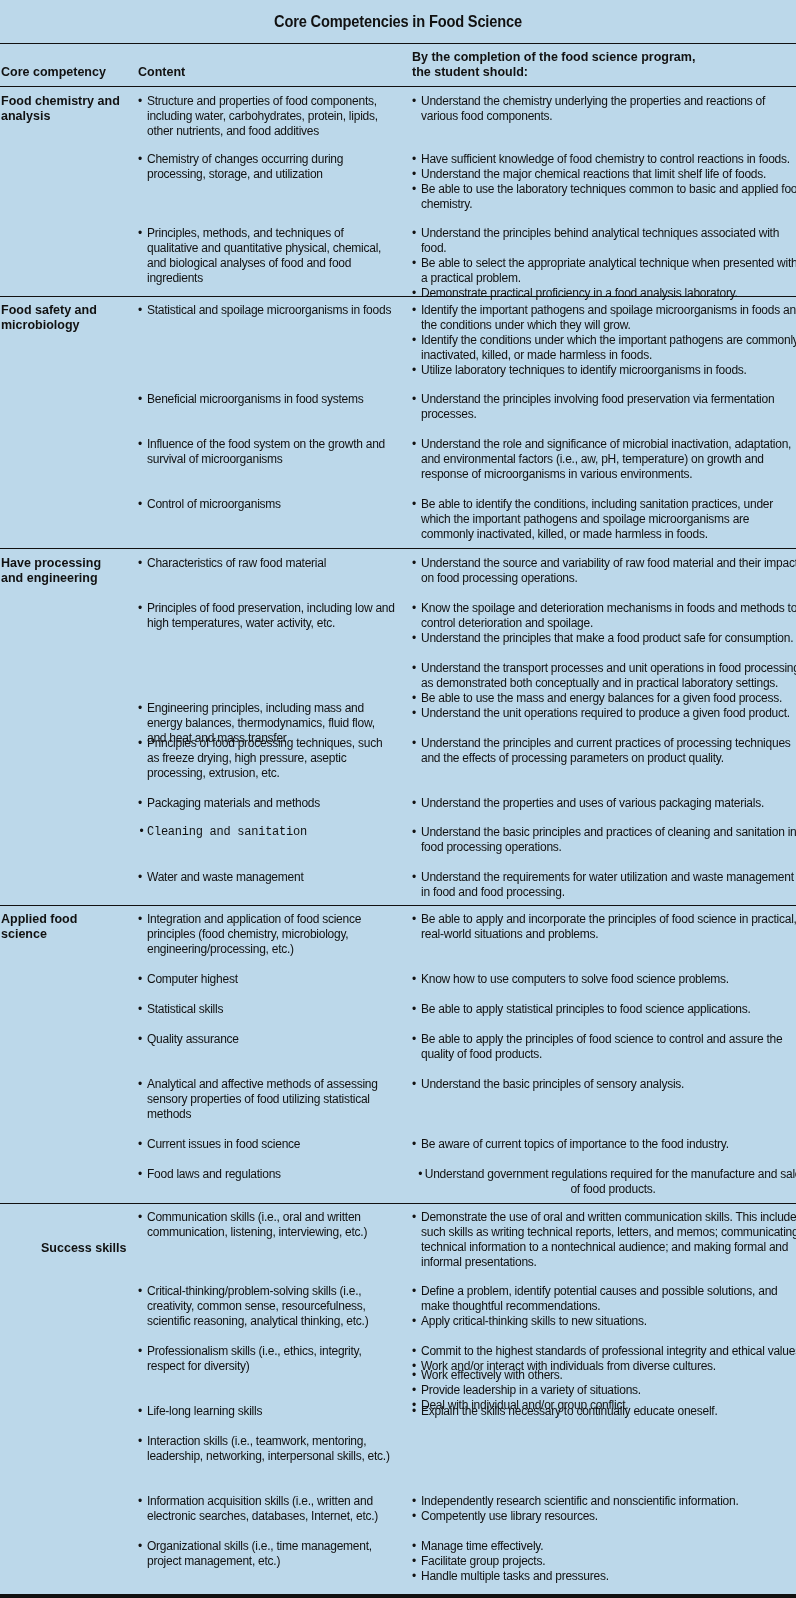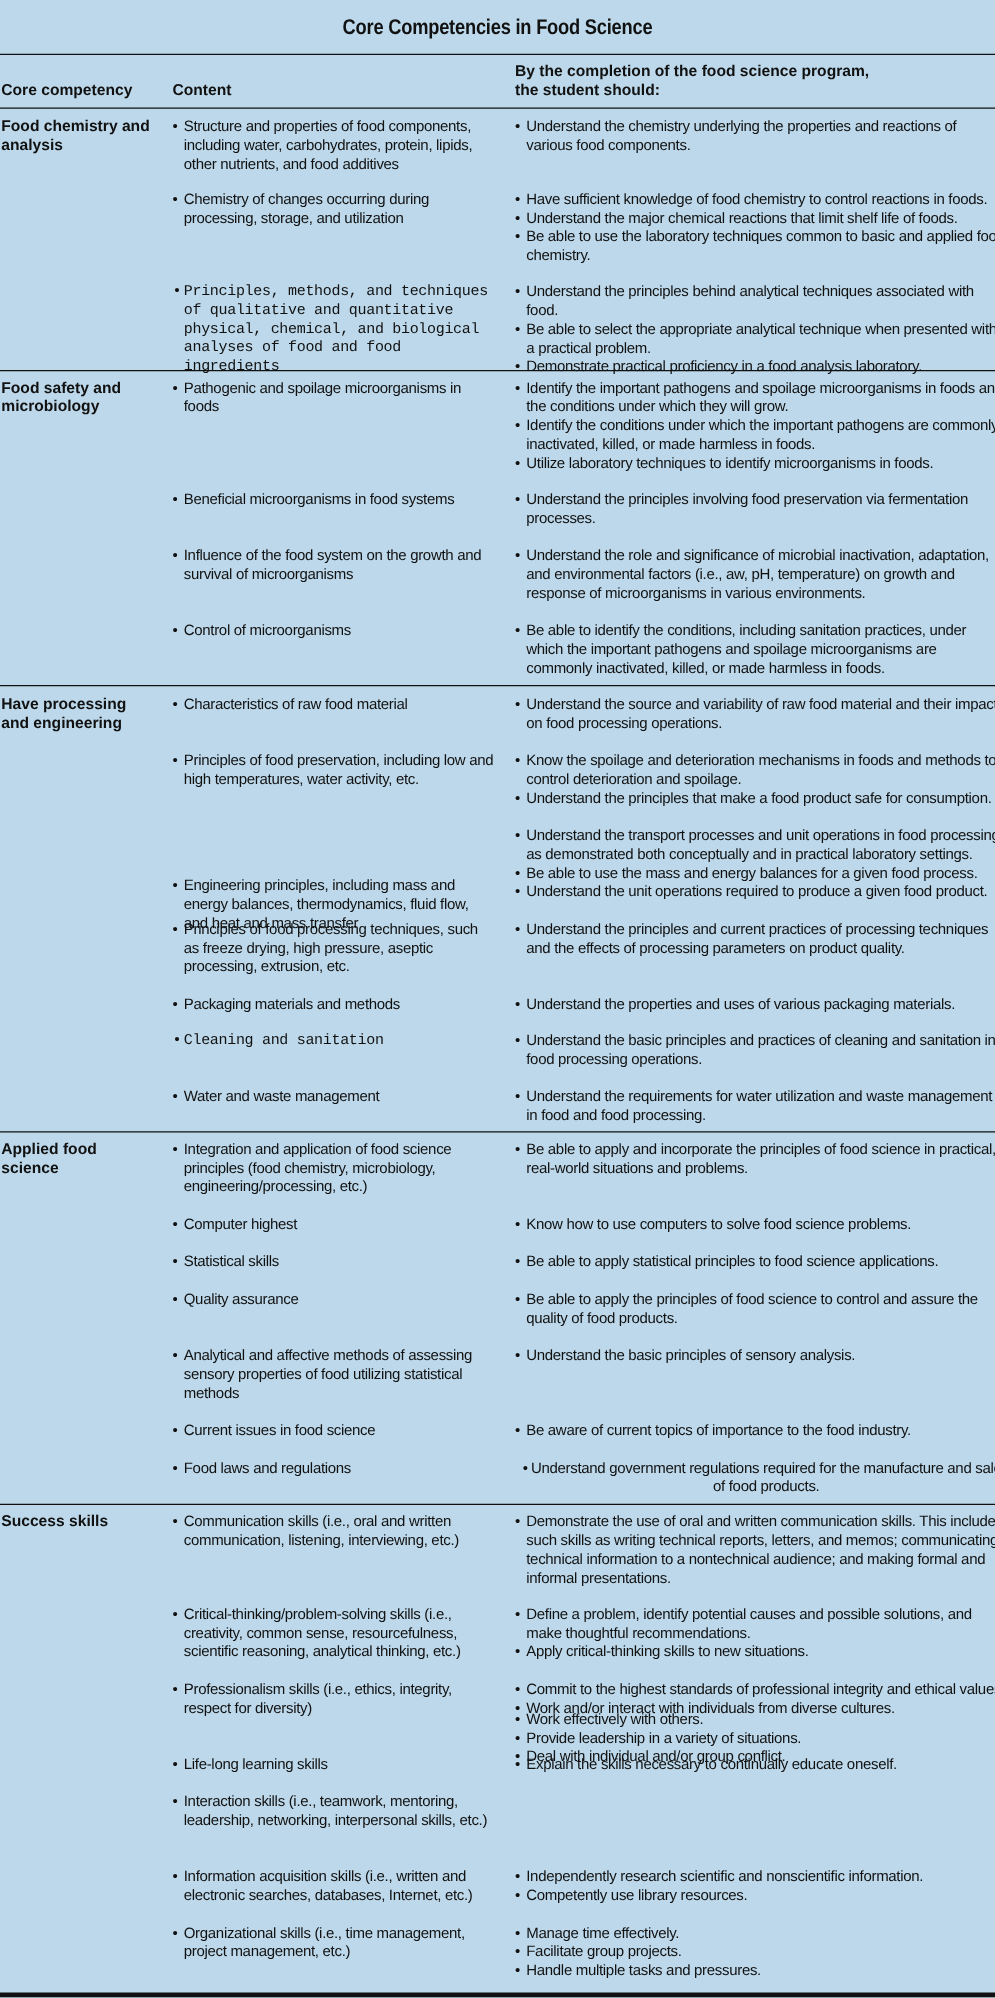--- a/index.html
+++ b/index.html
@@ -50,30 +50,30 @@
 <div class="content-item" style="top: 94px; font-stretch: condensed;">Structure and properties of food components, including water, carbohydrates, protein, lipids, other nutrients, and food additives</div>
 <div class="stack" style="top:94px;">
   <div class="outcome-item" style="font-stretch: condensed;">Understand the chemistry underlying the properties and reactions of various food components.</div>
 </div>
 <div class="content-item" style="top: 152px; font-stretch: condensed;">Chemistry of changes occurring during processing, storage, and utilization</div>
 <div class="stack" style="top:152px;">
   <div class="outcome-item" style="font-stretch: condensed;">Have sufficient knowledge of food chemistry to control reactions in foods.</div>
   <div class="outcome-item" style="font-stretch: condensed;">Understand the major chemical reactions that limit shelf life of foods.</div>
   <div class="outcome-item" style="font-stretch: condensed;">Be able to use the laboratory techniques common to basic and applied food chemistry.</div>
 </div>
-<div class="content-item" style="top: 226px; font-stretch: condensed; font-family: Liberation Mono, monospace;">Principles, methods, and techniques of qualitative and quantitative physical, chemical, and biological analyses of food and food ingredients</div>
+<div class="content-item" style="top: 226px; font-stretch: condensed;">Principles, methods, and techniques of qualitative and quantitative physical, chemical, and biological analyses of food and food ingredients</div>
 <div class="stack" style="top:226px;">
   <div class="outcome-item" style="font-stretch: condensed;">Understand the principles behind analytical techniques associated with food.</div>
   <div class="outcome-item" style="font-stretch: condensed;">Be able to select the appropriate analytical technique when presented with a practical problem.</div>
   <div class="outcome-item" style="font-stretch: condensed;">Demonstrate practical proficiency in a food analysis laboratory.</div>
 </div>
 <div class="rule" style="top:296px;height:1px;"></div>
 
 <div class="abs sec" style="top: 303px; font-stretch: condensed;">Food safety and microbiology</div>
-<div class="content-item" style="top: 303px; font-stretch: condensed;">Pathogenic and spoilage microorganisms in foods</div>
+<div class="content-item" style="top: 303px; font-stretch: condensed;">Statistical and spoilage microorganisms in foods</div>
 <div class="stack" style="top:303px;">
   <div class="outcome-item" style="font-stretch: condensed;">Identify the important pathogens and spoilage microorganisms in foods and the conditions under which they will grow.</div>
   <div class="outcome-item" style="font-stretch: condensed;">Identify the conditions under which the important pathogens are commonly inactivated, killed, or made harmless in foods.</div>
   <div class="outcome-item" style="font-stretch: condensed;">Utilize laboratory techniques to identify microorganisms in foods.</div>
 </div>
 <div class="content-item" style="top: 392px; font-stretch: condensed;">Beneficial microorganisms in food systems</div>
 <div class="stack" style="top:392px;">
   <div class="outcome-item" style="font-stretch: condensed;">Understand the principles involving food preservation via fermentation processes.</div>
 </div>
 <div class="content-item" style="top: 437px; font-stretch: condensed;">Influence of the food system on the growth and survival of microorganisms</div>
@@ -144,21 +144,21 @@
 <div class="content-item" style="top: 1137px; font-stretch: condensed;">Current issues in food science</div>
 <div class="stack" style="top:1137px;">
   <div class="outcome-item" style="font-stretch: condensed;">Be aware of current topics of importance to the food industry.</div>
 </div>
 <div class="content-item" style="top: 1167px; font-stretch: condensed;">Food laws and regulations</div>
 <div class="stack" style="top:1167px;text-align:center;">
   <div class="outcome-item" style="font-stretch: condensed;">Understand government regulations required for the manufacture and sale of food products.</div>
 </div>
 <div class="rule" style="top:1203px;height:1px;"></div>
 
-<div class="abs sec" style="top: 1210px; font-stretch: condensed;">Success skills</div>
+<div class="abs sec" style="top: 1241px; font-stretch: condensed; padding-left: 40px;">Success skills</div>
 <div class="content-item" style="top: 1210px; font-stretch: condensed;">Communication skills (i.e., oral and written communication, listening, interviewing, etc.)</div>
 <div class="stack" style="top:1210px;">
   <div class="outcome-item" style="font-stretch: condensed;">Demonstrate the use of oral and written communication skills. This includes such skills as writing technical reports, letters, and memos; communicating technical information to a nontechnical audience; and making formal and informal presentations.</div>
 </div>
 <div class="content-item" style="top: 1284px; font-stretch: condensed;">Critical-thinking/problem-solving skills (i.e., creativity, common sense, resourcefulness, scientific reasoning, analytical thinking, etc.)</div>
 <div class="stack" style="top:1284px;">
   <div class="outcome-item" style="font-stretch: condensed;">Define a problem, identify potential causes and possible solutions, and make thoughtful recommendations.</div>
   <div class="outcome-item" style="font-stretch: condensed;">Apply critical-thinking skills to new situations.</div>
 </div>
 <div class="content-item" style="top: 1344px; font-stretch: condensed;">Professionalism skills (i.e., ethics, integrity, respect for diversity)</div>

